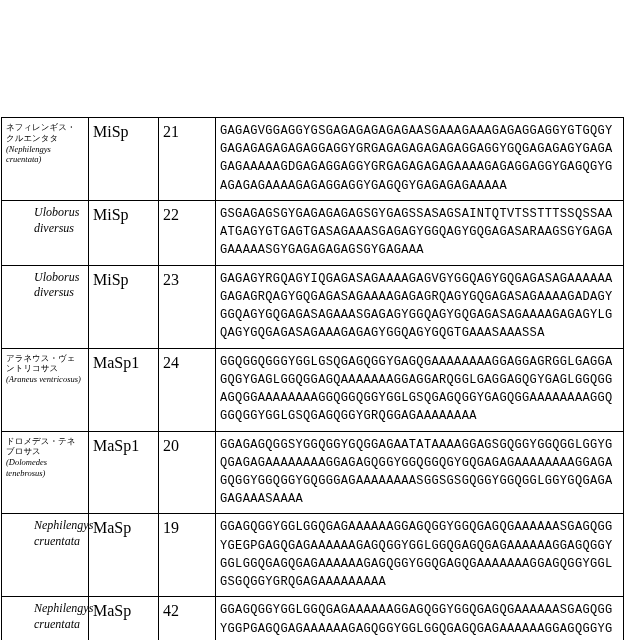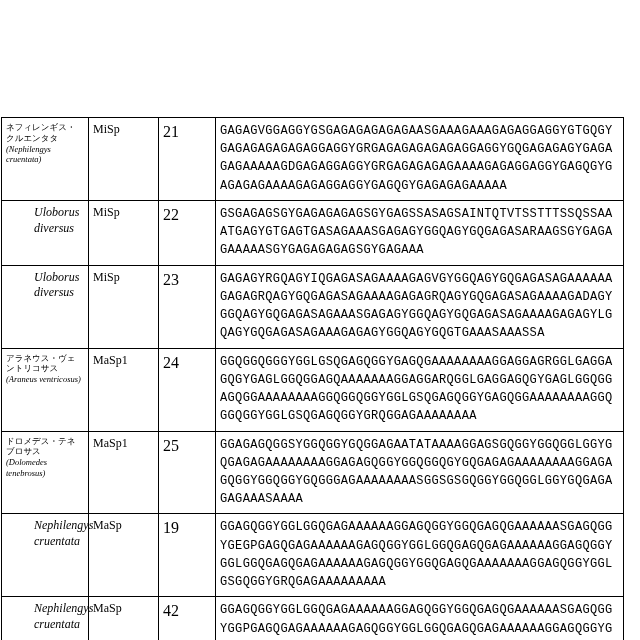--- a/index.html
+++ b/index.html
@@ -56,21 +56,21 @@
     line-height: 1.25;
   }
   .cell-name .sci-big {
     display: block;
     font-style: italic;
     font-size: 12px;
     line-height: 1.3;
     margin-left: 28px;
   }
   .cell-gene {
-    font-size: 12px;
+    font-size: 16px;
     line-height: 1.3;
     font-family: Liberation Serif, serif;
   }
   .cell-num {
     font-size: 16px;
     line-height: 1.3;
     padding-left: 9px;
   }
   .cell-seq {
     font-family: "Liberation Mono", monospace;
@@ -126,21 +126,21 @@
         <td class="cell-gene">MaSp1</td>
         <td class="cell-num">24</td>
         <td class="cell-seq">GGQGGQGGGYGGLGSQGAGQGGYGAGQGAAAAAAAAGGAGGAGRGGLGAGGAGQGYGAGLGGQGGAGQAAAAAAAGGAGGARQGGLGAGGAGQGYGAGLGGQGGAGQGGAAAAAAAAGGQGGQGGYGGLGSQGAGQGGYGAGQGGAAAAAAAAGGQGGQGGYGGLGSQGAGQGGYGRQGGAGAAAAAAAA</td>
       </tr>
       <tr>
         <td class="cell-name">
           <span class="jp">ドロメデス・テネブロサス</span>
           <span class="sci">(Dolomedes tenebrosus)</span>
         </td>
         <td class="cell-gene">MaSp1</td>
-        <td class="cell-num">25</td>
+        <td class="cell-num">20</td>
         <td class="cell-seq">GGAGAGQGGSYGGQGGYGQGGAGAATATAAAAGGAGSGQGGYGGQGGLGGYGQGAGAGAAAAAAAAGGAGAGQGGYGGQGGQGYGQGAGAGAAAAAAAAGGAGAGQGGYGGQGGYGQGGGAGAAAAAAAASGGSGSGQGGYGGQGGLGGYGQGAGAGAGAAASAAAA</td>
       </tr>
       <tr>
         <td class="cell-name">
           <span class="sci-big">Nephilengys cruentata</span>
         </td>
         <td class="cell-gene">MaSp</td>
         <td class="cell-num">19</td>
         <td class="cell-seq">GGAGQGGYGGLGGQGAGAAAAAAGGAGQGGYGGQGAGQGAAAAAASGAGQGGYGEGPGAGQGAGAAAAAAGAGQGGYGGLGGQGAGQGAGAAAAAAGGAGQGGYGGLGGQGAGQGAGAAAAAAGAGQGGYGGQGAGQGAAAAAAAGGAGQGGYGGLGSGQGGYGRQGAGAAAAAAAAA</td>
       </tr>

